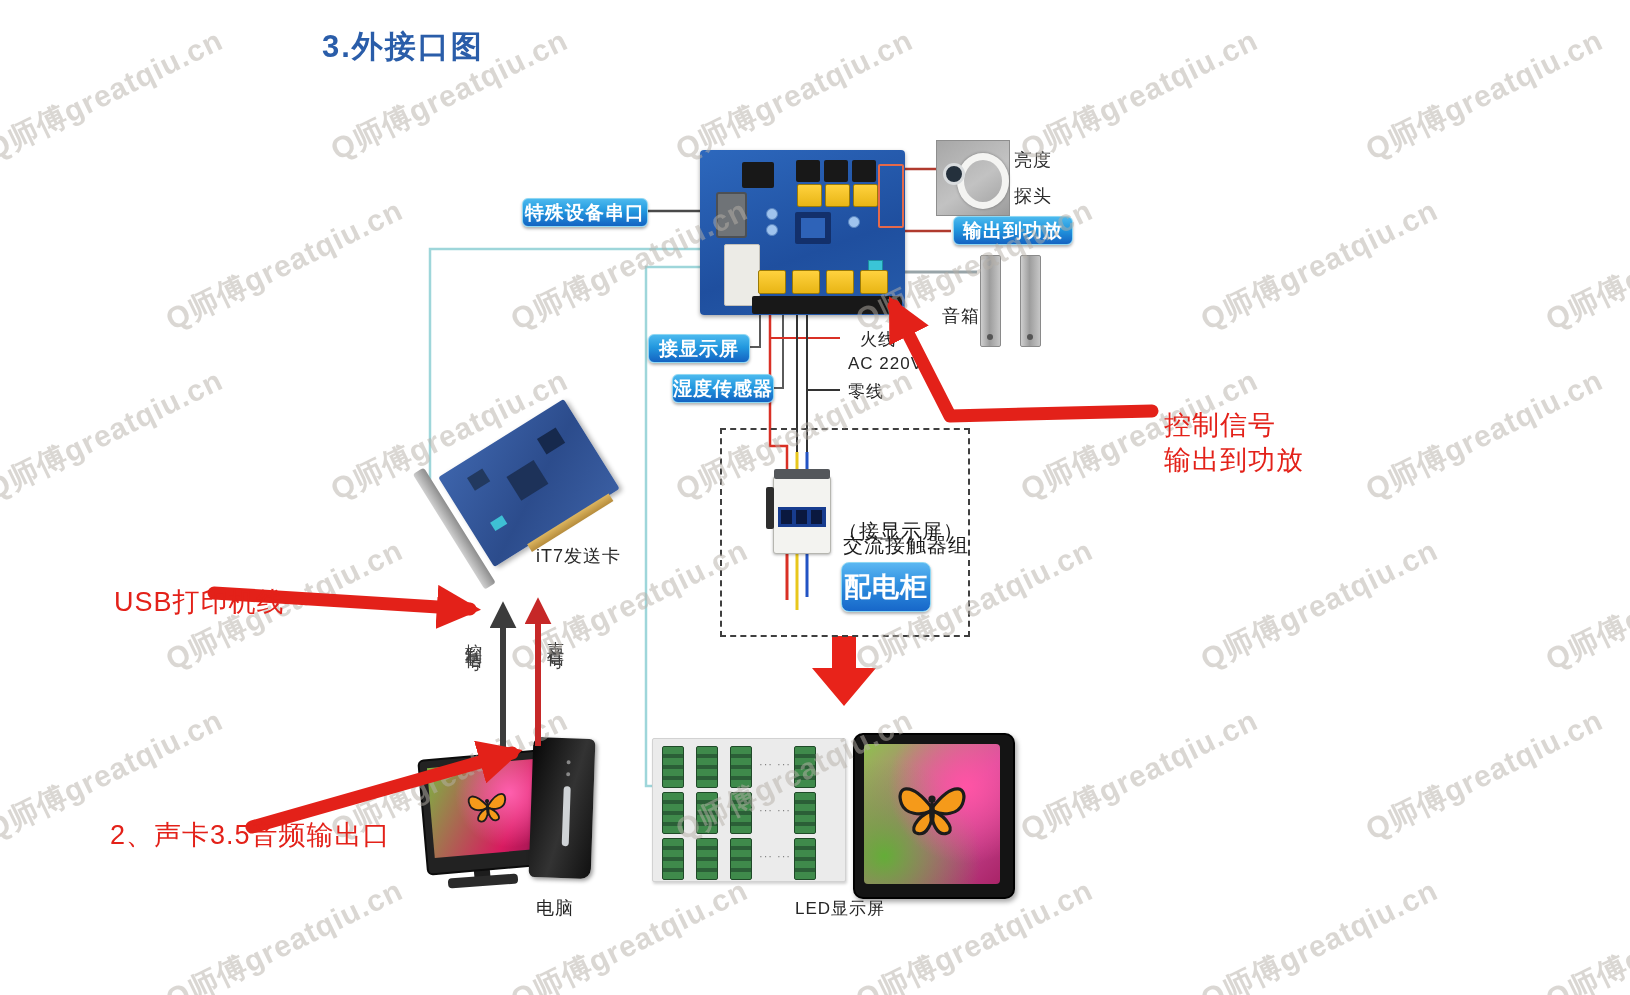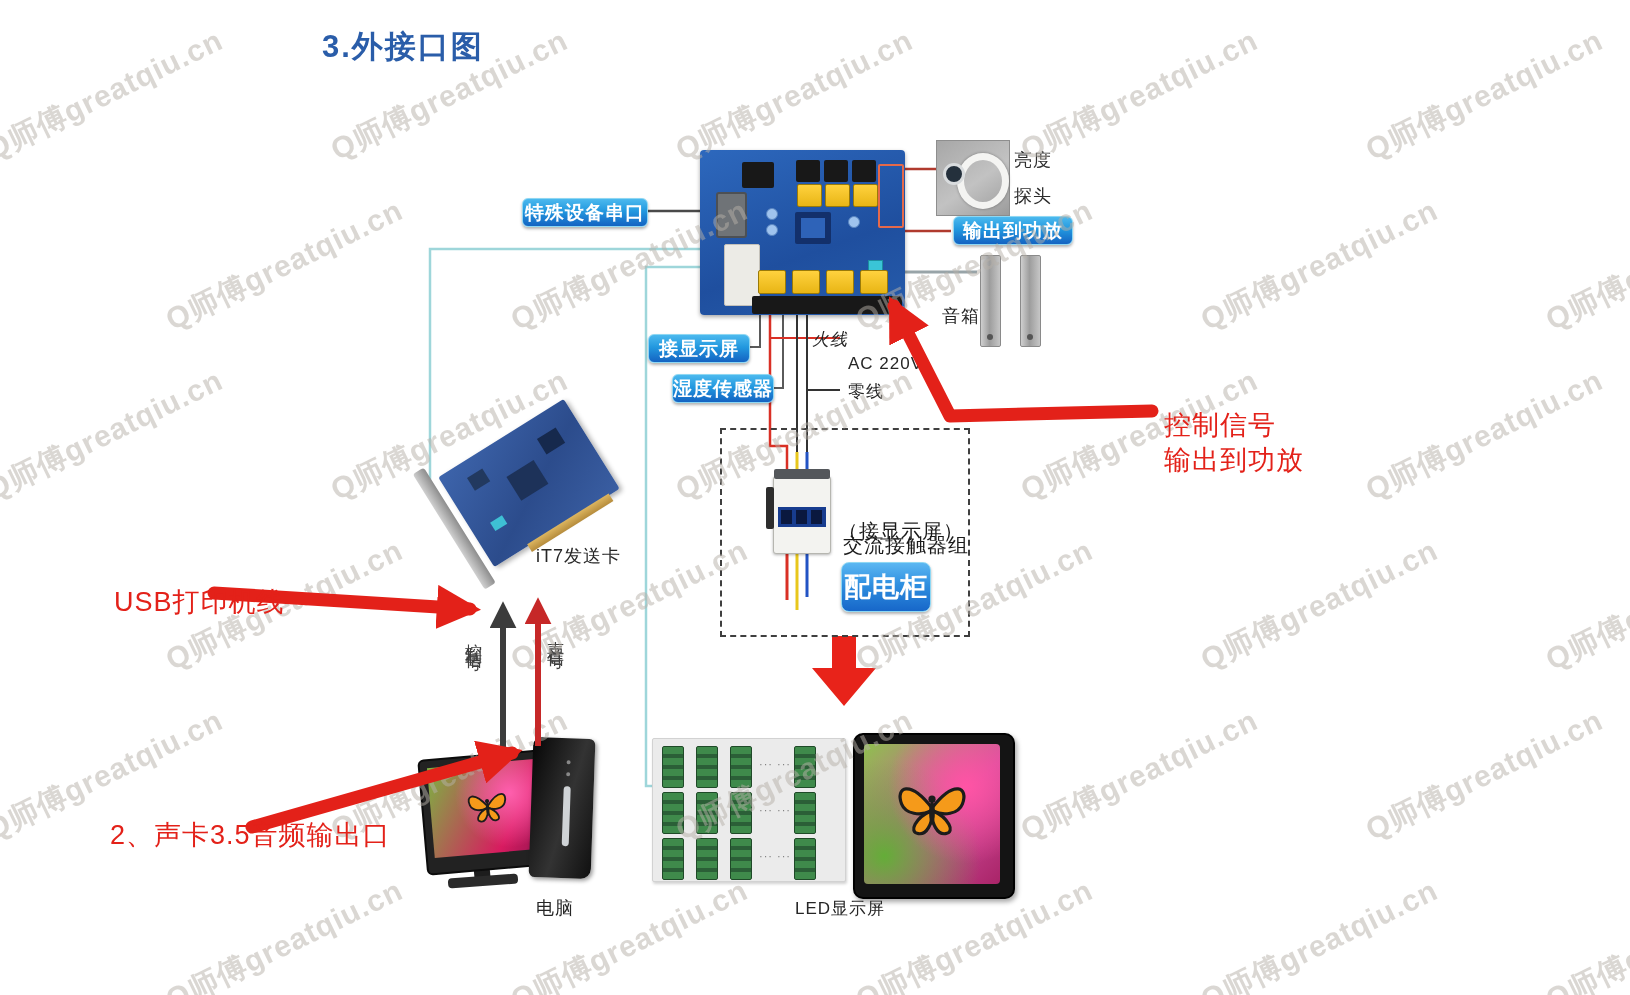--- a/index.html
+++ b/index.html
@@ -208,21 +208,21 @@
   <div class="sideText" style="left:1014px;top:184px;font-family:Liberation Mono, monospace;">探头</div>
 
   <div class="spk" style="left:980px;">
       <i></i>
     </div>
   <div class="spk" style="left:1020px;">
       <i></i>
     </div>
   <div class="plain" style="left:942px;top:304px;font-size:18px;">音箱</div>
 
-  <div class="plain" style="left:812px;top:328px;font-style:italic;">火线</div>
+  <div class="plain" style="left:860px;top:328px;">火线</div>
   <div class="plain" style="left:848px;top:354px;">AC 220V</div>
   <div class="plain" style="left:848px;top:380px;">零线</div>
 
   <div class="abs dashbox"></div>
   <div class="abs contactor">
     <div class="cap"></div>
     <div class="tab"></div>
     <div class="strip">
         <i style="left:3px;"></i>
         <i style="left:18px;"></i>

